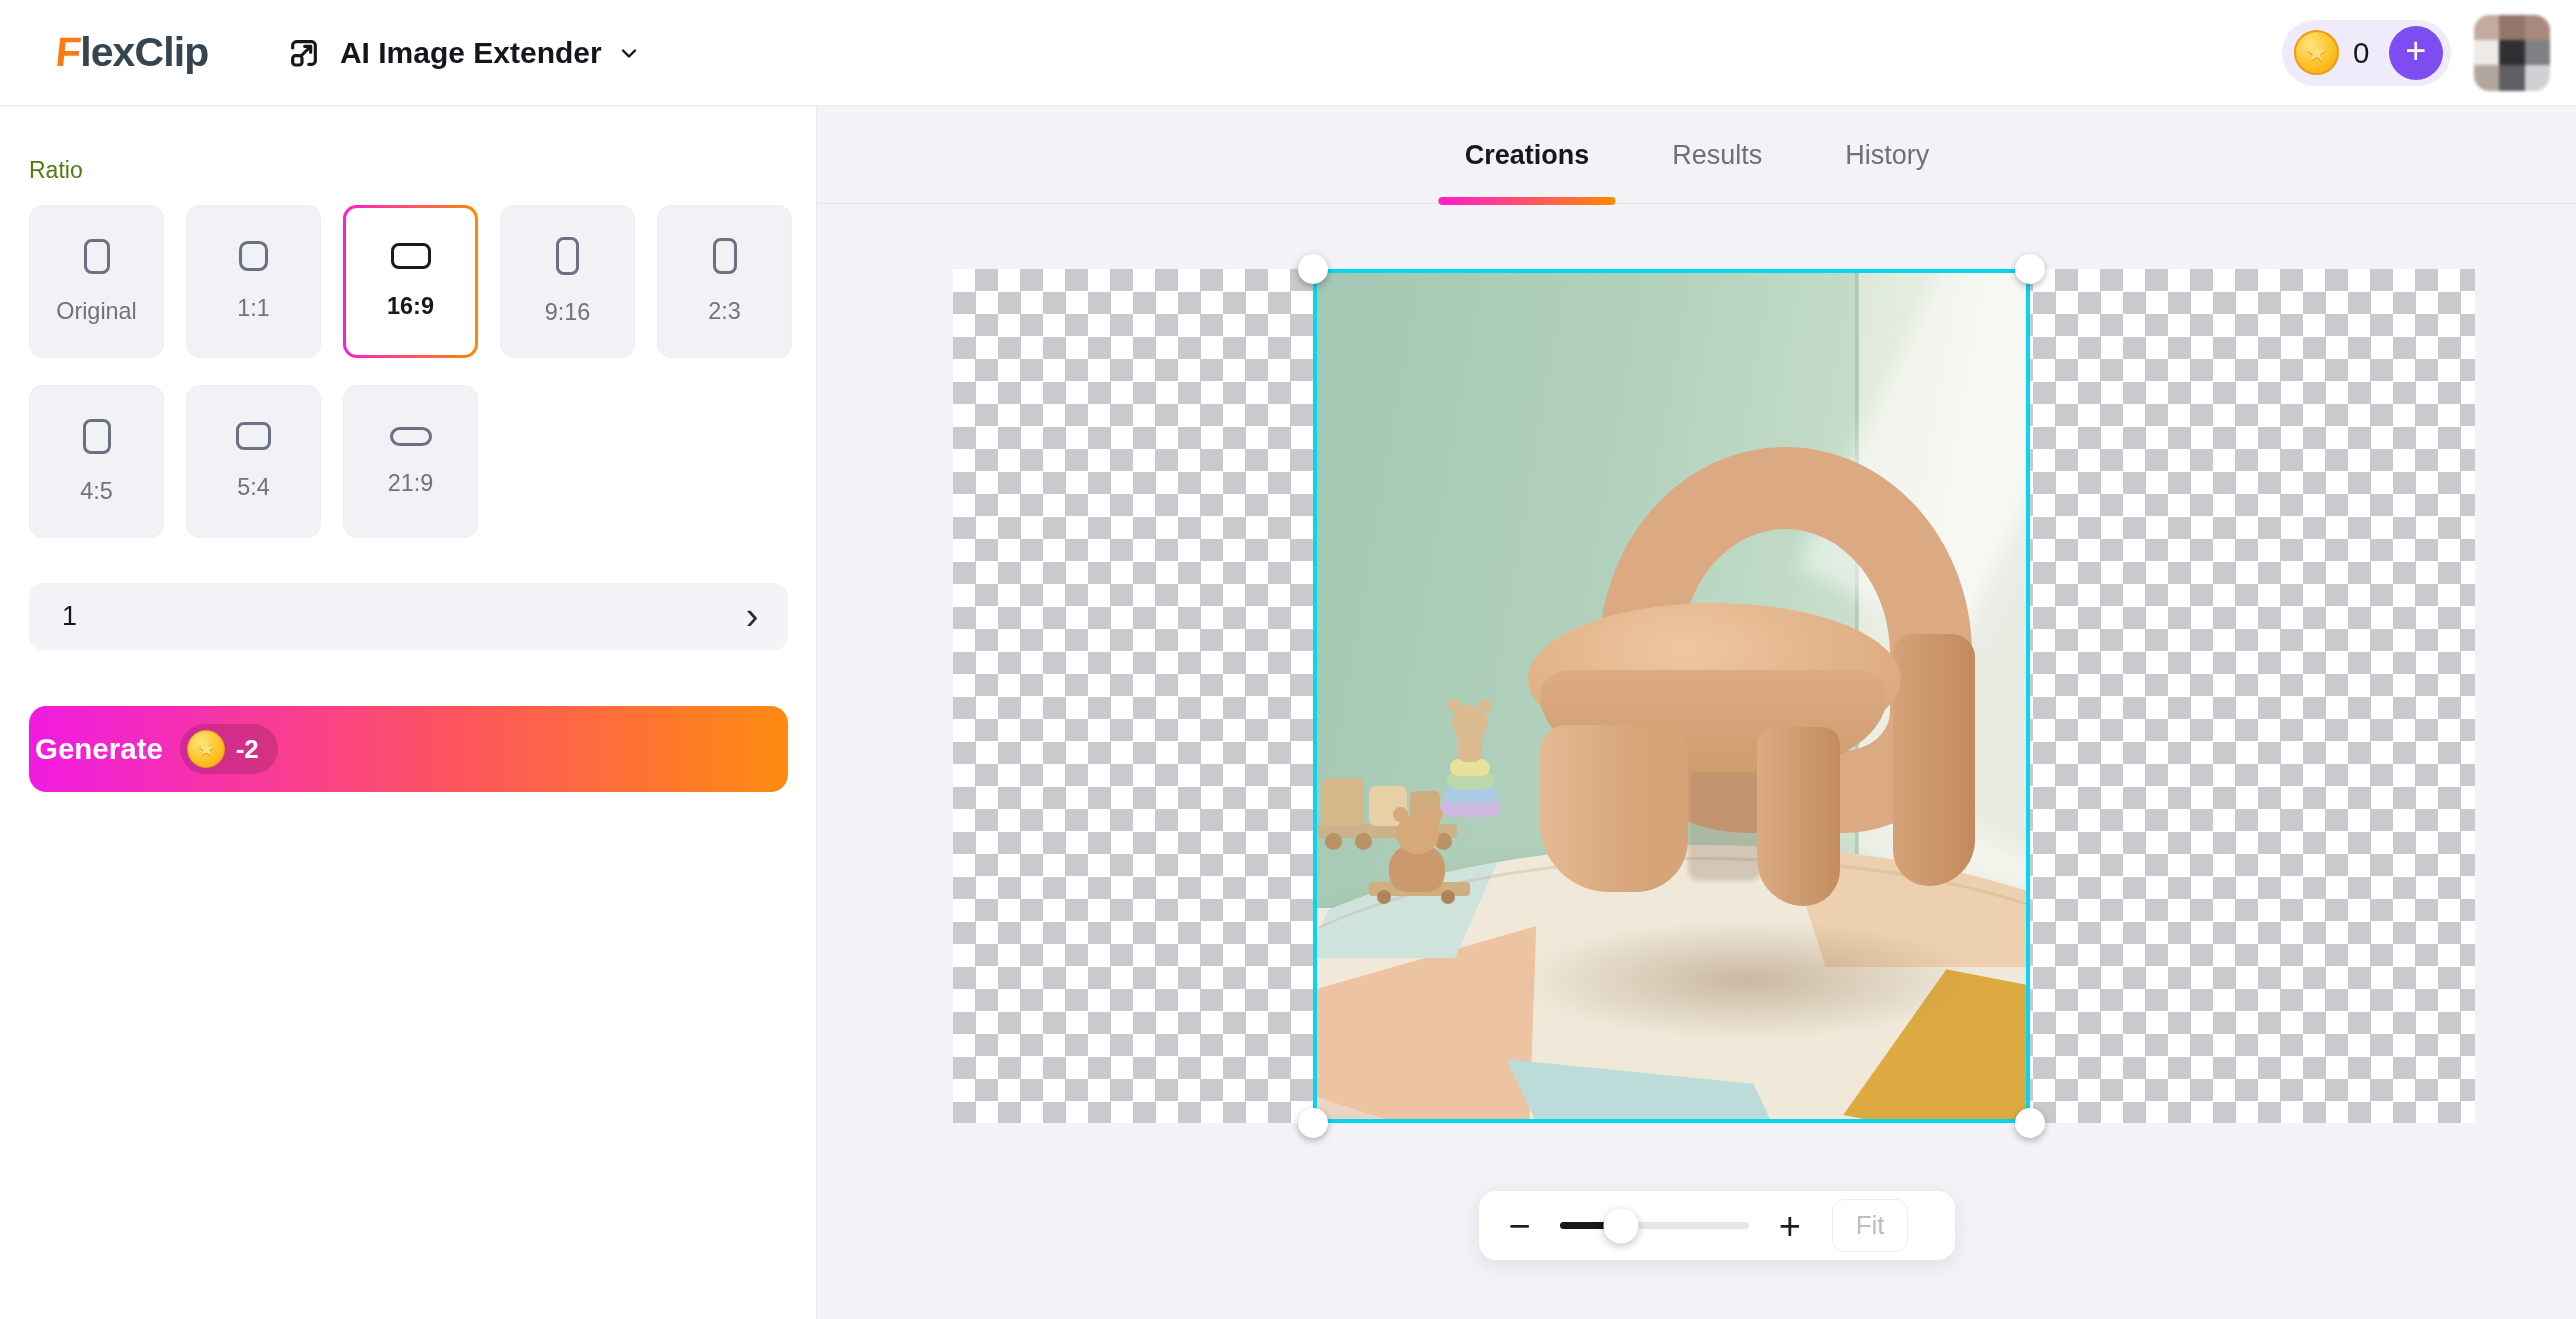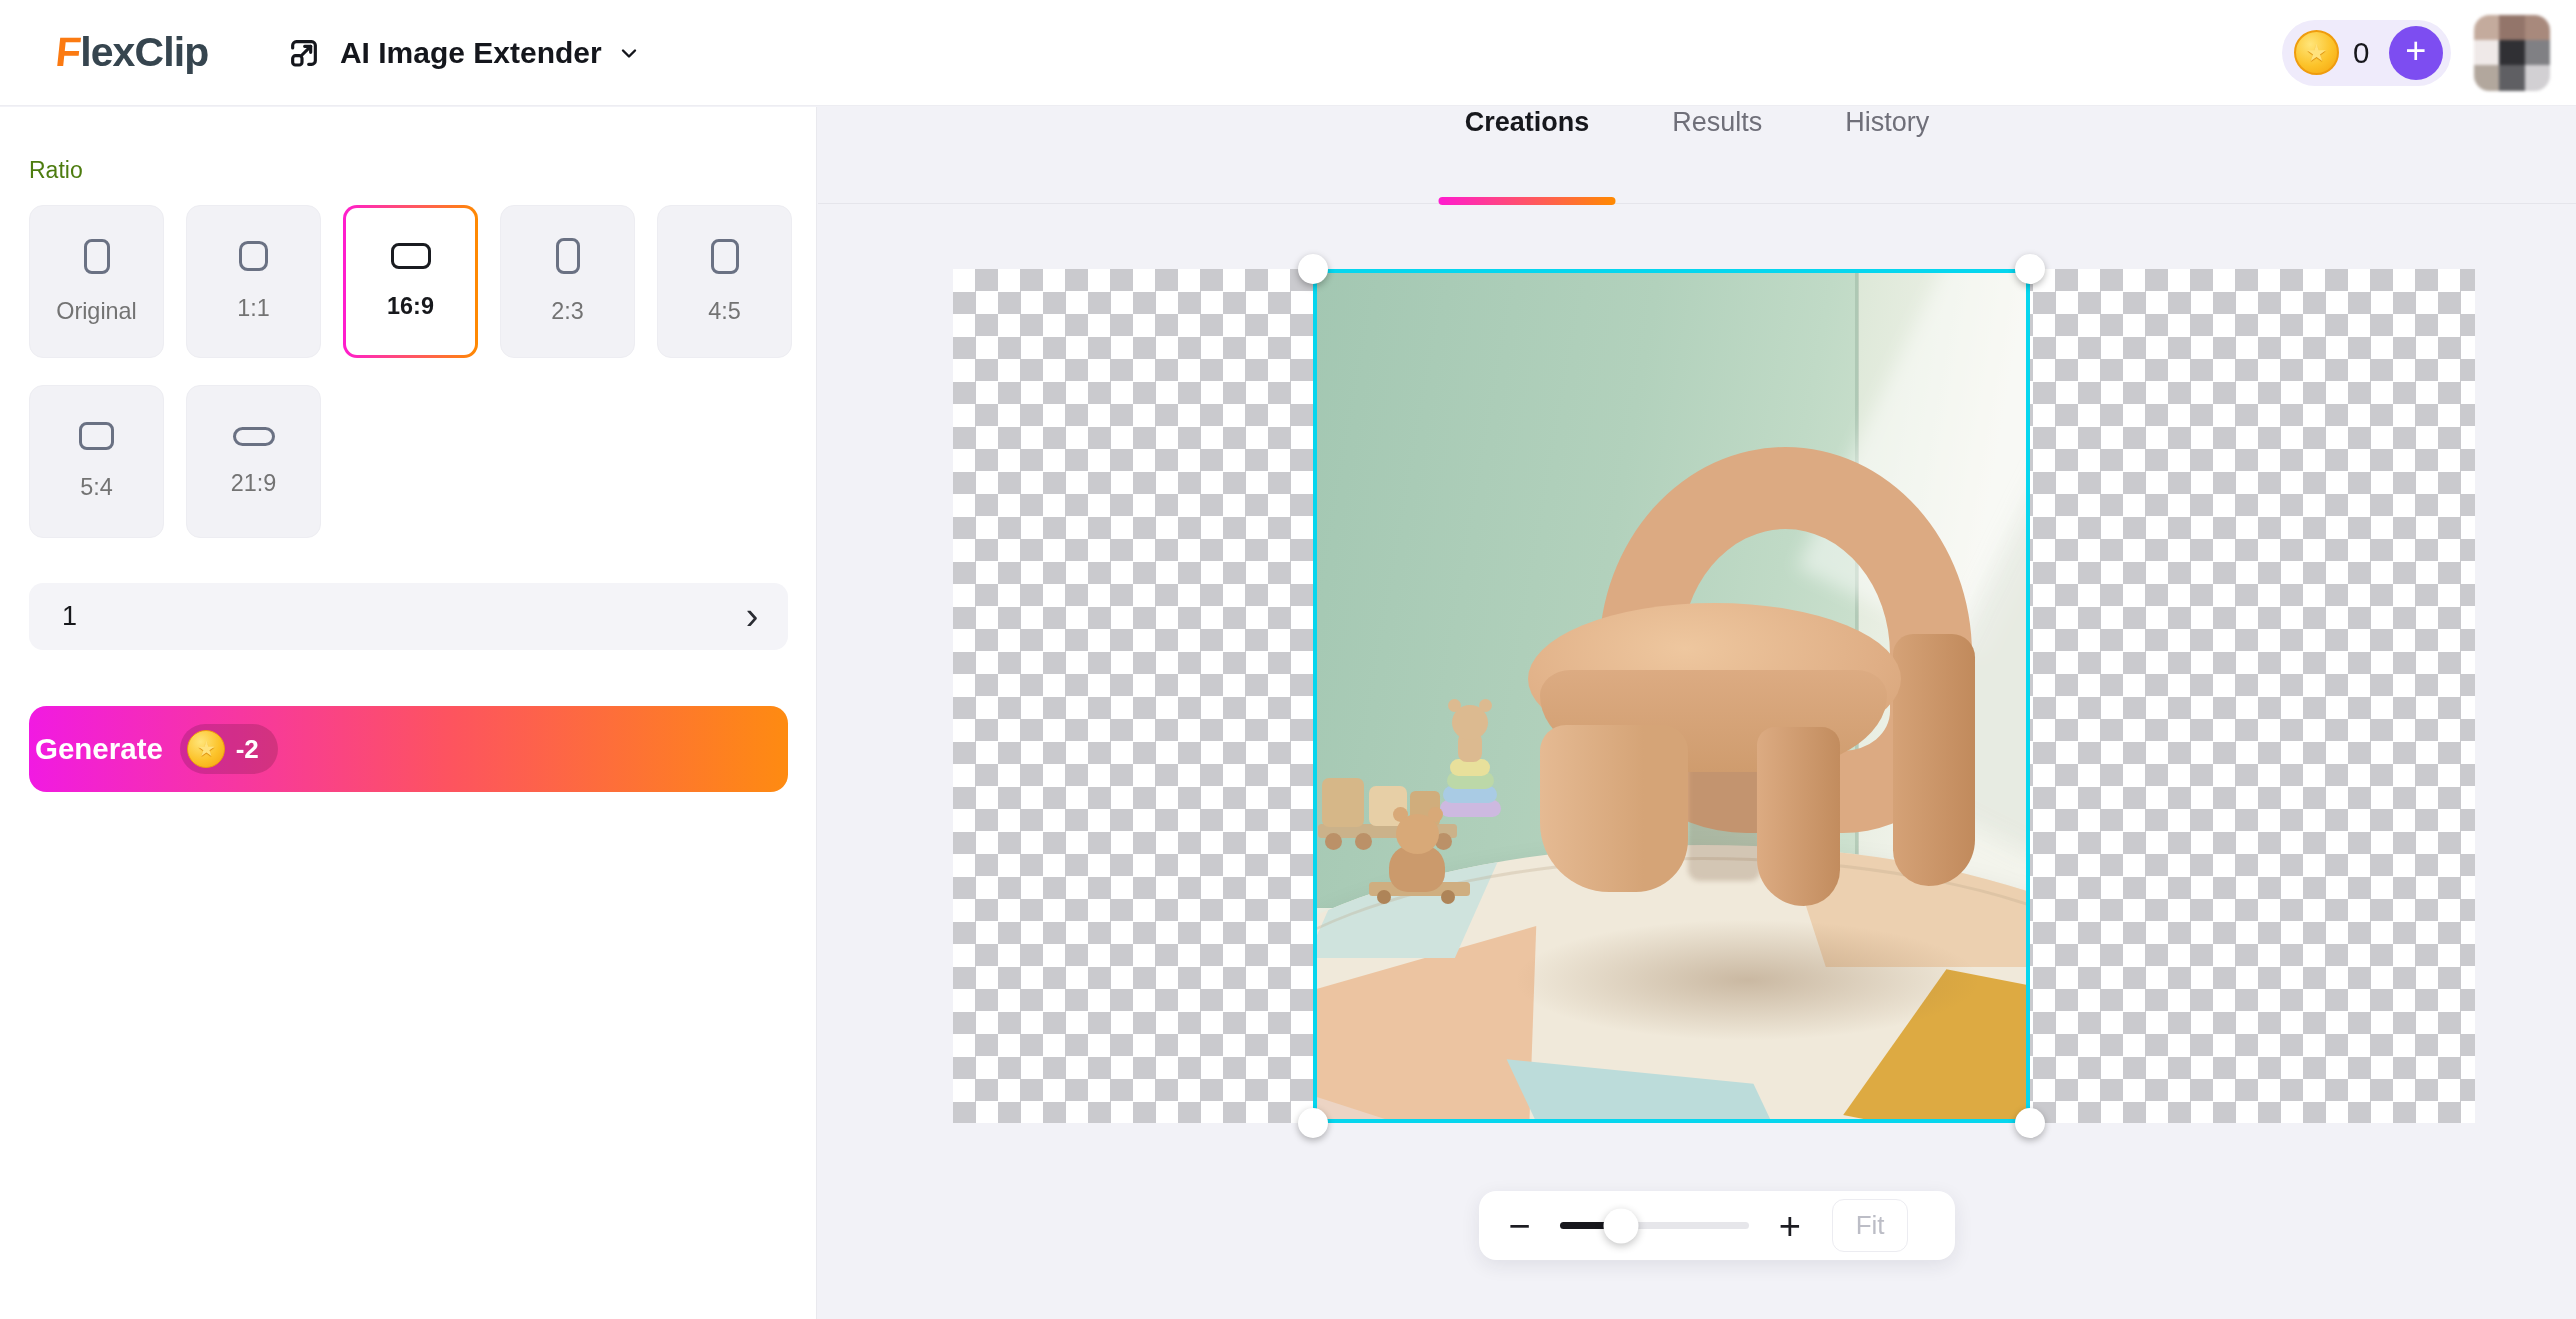--- a/index.html
+++ b/index.html
@@ -79,21 +79,21 @@
             display:flex;align-items:center;gap:17.4px;}
   .generate-label{font-size:29.5px;font-weight:700;color:#fff;}
   .cost-pill{height:50px;border-radius:25px;background:rgba(0,0,0,.15);display:flex;
              align-items:center;gap:10.4px;padding:0 19px 0 7px;}
   .cost-value{font-size:26px;font-weight:700;color:#fff;}
 
   
   .main{position:absolute;left:818px;top:107px;right:0;bottom:0;background:#f2f2f7;overflow:hidden;}
   .tabsbar{height:97px;border-bottom:1.7px solid #e5e5eb;display:flex;align-items:center;
            justify-content:center;gap:83px;}
-  .tab{position:relative;height:100%;display:flex;align-items:flex-start;font-size:27px;
+  .tab{position:relative;height:100%;display:flex;align-items:center;font-size:27px;
        color:#6f6f79;font-weight:500;cursor:pointer;}
   .tab.active{color:#17181d;font-weight:700;}
   .tab-underline{position:absolute;bottom:-1.7px;left:50%;transform:translateX(-50%);
                  width:177px;height:7.8px;border-radius:4.3px;
                  background:linear-gradient(90deg,#ff1ccf,#ff8a00);}
 
   
   .board{position:absolute;left:135px;top:162px;width:1522px;height:854px;
          background:repeating-conic-gradient(#cacace 0% 25%,#ffffff 0% 50%) 0 0/45px 45px;}
   .img{position:absolute;left:360px;top:0;width:717px;height:854px;overflow:hidden;
@@ -243,20 +243,24 @@
       </div>
       <div class="rcard">
         <div class="ric ric-1-1"></div>
         <div class="rlabel">1:1</div>
       </div>
       <div class="rcard selected">
         <div class="ric ric-16-9"></div>
         <div class="rlabel">16:9</div>
       </div>
       <div class="rcard">
+        <div class="ric ric-9-16"></div>
+        <div class="rlabel">9:16</div>
+      </div>
+      <div class="rcard">
         <div class="ric ric-2-3"></div>
         <div class="rlabel">2:3</div>
       </div>
       <div class="rcard">
         <div class="ric ric-4-5"></div>
         <div class="rlabel">4:5</div>
       </div>
       <div class="rcard">
         <div class="ric ric-5-4"></div>
         <div class="rlabel">5:4</div>

